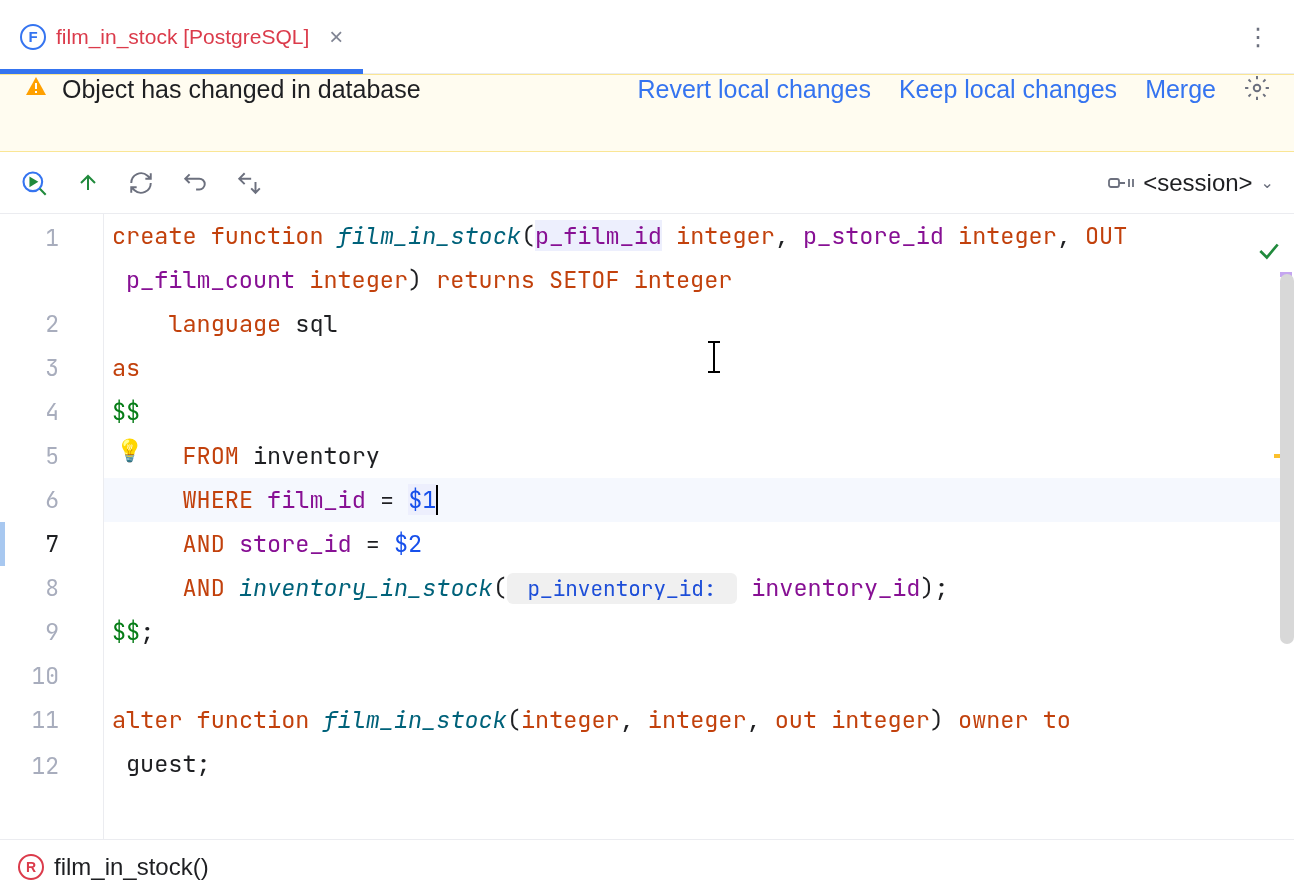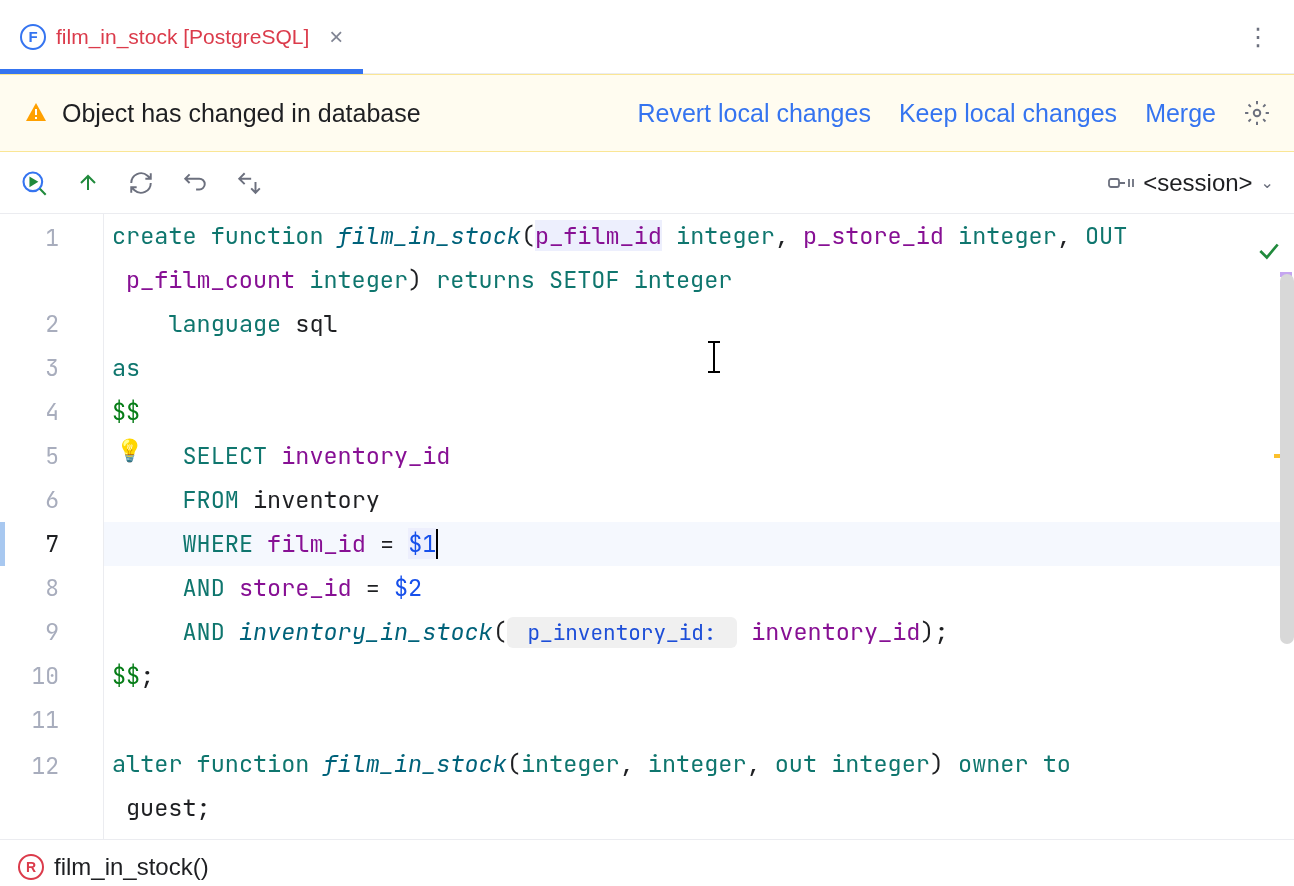--- a/index.html
+++ b/index.html
@@ -8,21 +8,21 @@
   
   .tab-bar { height: 74px; display: flex; align-items: stretch; border-bottom: 1px solid #ebecf0; position: relative; }
   .tab { display: flex; align-items: center; padding: 0 20px; gap: 10px; position: relative; }
   .tab.active::after { content: ""; position: absolute; bottom: -1px; left: 0; right: 0; height: 5px; background: #3574f0; }
   .tab-icon-circle { width: 26px; height: 26px; border: 2px solid #3574f0; border-radius: 50%; display: flex; align-items: center; justify-content: center; color: #3574f0; font-size: 15px; font-weight: 600; }
   .tab-title { color: #db3b4b; font-size: 21px; }
   .tab-close { color: #818594; font-size: 24px; cursor: pointer; margin-left: 10px; font-weight: 300; }
   .more-btn { margin-left: auto; padding: 0 24px; display: flex; align-items: center; color: #6c707e; font-size: 24px; cursor: pointer; }
   
   
-  .notif { height: 78px; background: #fffcf0; border-top: 1px solid #fae695; border-bottom: 1px solid #fae695; display: flex; align-items: center; padding: 0 24px; gap: 28px; font-size: 25px; }
+  .notif { height: 78px; background: #fffcf0; border-top: 1px solid #fae695; border-bottom: 1px solid #fae695; display: flex; align-items: flex-start; padding: 0 24px; gap: 28px; font-size: 25px; }
   .notif-icon { color: #ffa000; font-size: 24px; }
   .notif-msg { color: #1e1f22; margin-right: auto; margin-left: -14px; }
   .notif-link { color: #3574f0; cursor: pointer; }
   .gear { color: #6c707e; display: flex; align-items: center; }
   
   
   .toolbar { height: 62px; display: flex; align-items: center; padding: 0 20px; gap: 28px; border-bottom: 1px solid #ebecf0; }
   .tb-btn { color: #6c707e; display: flex; align-items: center; cursor: pointer; }
   .session { margin-left: auto; display: flex; align-items: center; gap: 8px; color: #1e1f22; font-size: 24px; cursor: pointer; }
   .session-chev { color: #6c707e; font-size: 16px; }
@@ -34,21 +34,21 @@
   .gutter-line.current { color: #1e1f22; }
   .gutter-line.current::before { content: ""; position: absolute; left: 0; top: 0; bottom: 0; width: 5px; background: #a8c8f0; }
   .bulb { position: absolute; left: 116px; top: 224px; font-size: 22px; z-index: 5; }
   
   .code-area { flex: 1; font-family: "JetBrains Mono", Menlo, Consolas, monospace; font-size: 23.5px; position: relative; padding-top: 0; line-height: 44px; }
   .code-line { height: 44px; white-space: pre; padding-left: 8px; }
   .code-line.hl { background: #f5f8fe; }
   .code-line.wrap-pad { padding-left: 22px; }
   
   
-  .kw { color: #0f766e; }
+  .kw { color: #c2410c; }
   .fn-it { color: #00627a; font-style: italic; }
   .id { color: #871094; }
   .txt { color: #1e1f22; }
   .num { color: #1750eb; }
   .dd { color: #067d17; }
   .hint { background: #f0f0f0; color: #1d4ed8; border-radius: 6px; padding: 2px 8px; font-size: 21px; }
   .sel-bg { background: #edeffd; }
   
   .caret { display: inline-block; width: 2px; height: 30px; background: #000; vertical-align: middle; margin-bottom: 4px; }
   .cursor-ibeam { position: absolute; left: 600px; top: 126px; font-size: 28px; color: #000; font-family: serif; pointer-events: none; }
@@ -154,21 +154,20 @@
     <div class="gutter-line" style="height:88px;align-items:flex-start;padding-top:9px">12</div>
   </div>
   <span class="bulb">💡</span>
 
   <div class="code-area">
     <div class="code-line"><span class="kw">create </span><span class="kw">function </span><span class="fn-it">film_in_stock</span><span class="txt">(</span><span class="id sel-bg">p_film_id</span><span class="kw"> integer</span><span class="txt">, </span><span class="id">p_store_id</span><span class="kw"> integer</span><span class="txt">, </span><span class="kw">OUT</span></div>
     <div class="code-line wrap-pad"><span class="id">p_film_count</span><span class="kw"> integer</span><span class="txt">) </span><span class="kw">returns </span><span class="kw">SETOF </span><span class="kw">integer</span></div>
     <div class="code-line"><span>    </span><span class="kw">language </span><span class="txt">sql</span></div>
     <div class="code-line"><span class="kw">as</span></div>
     <div class="code-line"><span class="dd">$$</span></div>
-    <div class="code-line"><span>     </span><span class="kw">SELECT </span><span class="id">inventory_id</span></div>
     <div class="code-line"><span>     </span><span class="kw">FROM </span><span class="txt">inventory</span></div>
     <div class="code-line hl"><span>     </span><span class="kw">WHERE </span><span class="id">film_id </span><span class="txt">= </span><span class="num sel-bg">$1</span><span class="caret"></span></div>
     <div class="code-line"><span>     </span><span class="kw">AND </span><span class="id">store_id </span><span class="txt">= </span><span class="num">$2</span></div>
     <div class="code-line"><span>     </span><span class="kw">AND </span><span class="fn-it">inventory_in_stock</span><span class="txt">(</span><span class="hint"> p_inventory_id: </span><span class="id"> inventory_id</span><span class="txt">);</span></div>
     <div class="code-line"><span class="dd">$$</span><span class="txt">;</span></div>
     <div class="code-line"><span></span></div>
     <div class="code-line"><span class="kw">alter </span><span class="kw">function </span><span class="fn-it">film_in_stock</span><span class="txt">(</span><span class="kw">integer</span><span class="txt">, </span><span class="kw">integer</span><span class="txt">, </span><span class="kw">out </span><span class="kw">integer</span><span class="txt">) </span><span class="kw">owner </span><span class="kw">to</span></div>
     <div class="code-line wrap-pad"><span class="txt">guest</span><span class="txt">;</span></div>
 
     <span class="cursor-ibeam">

